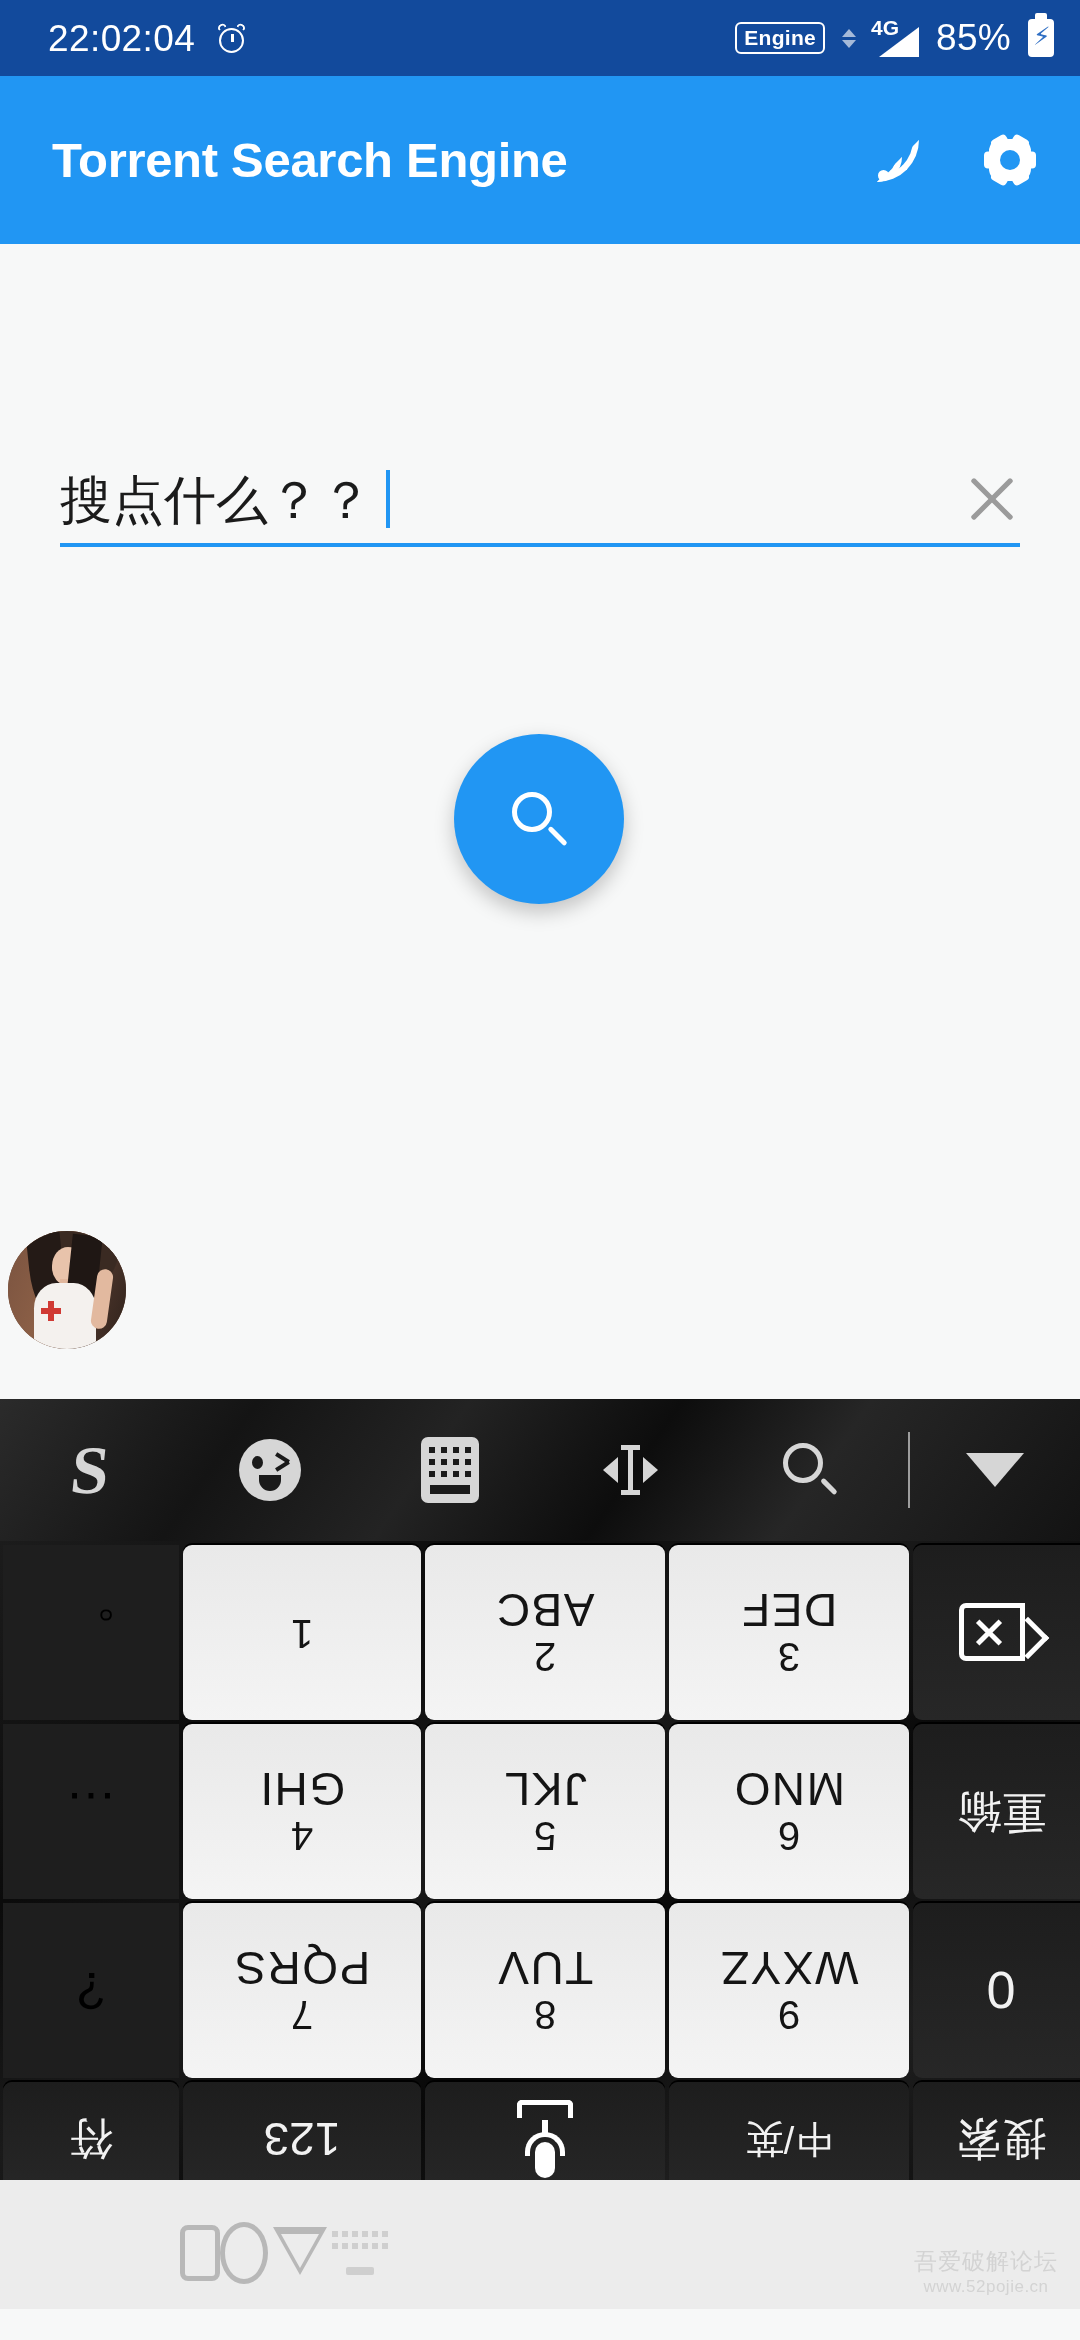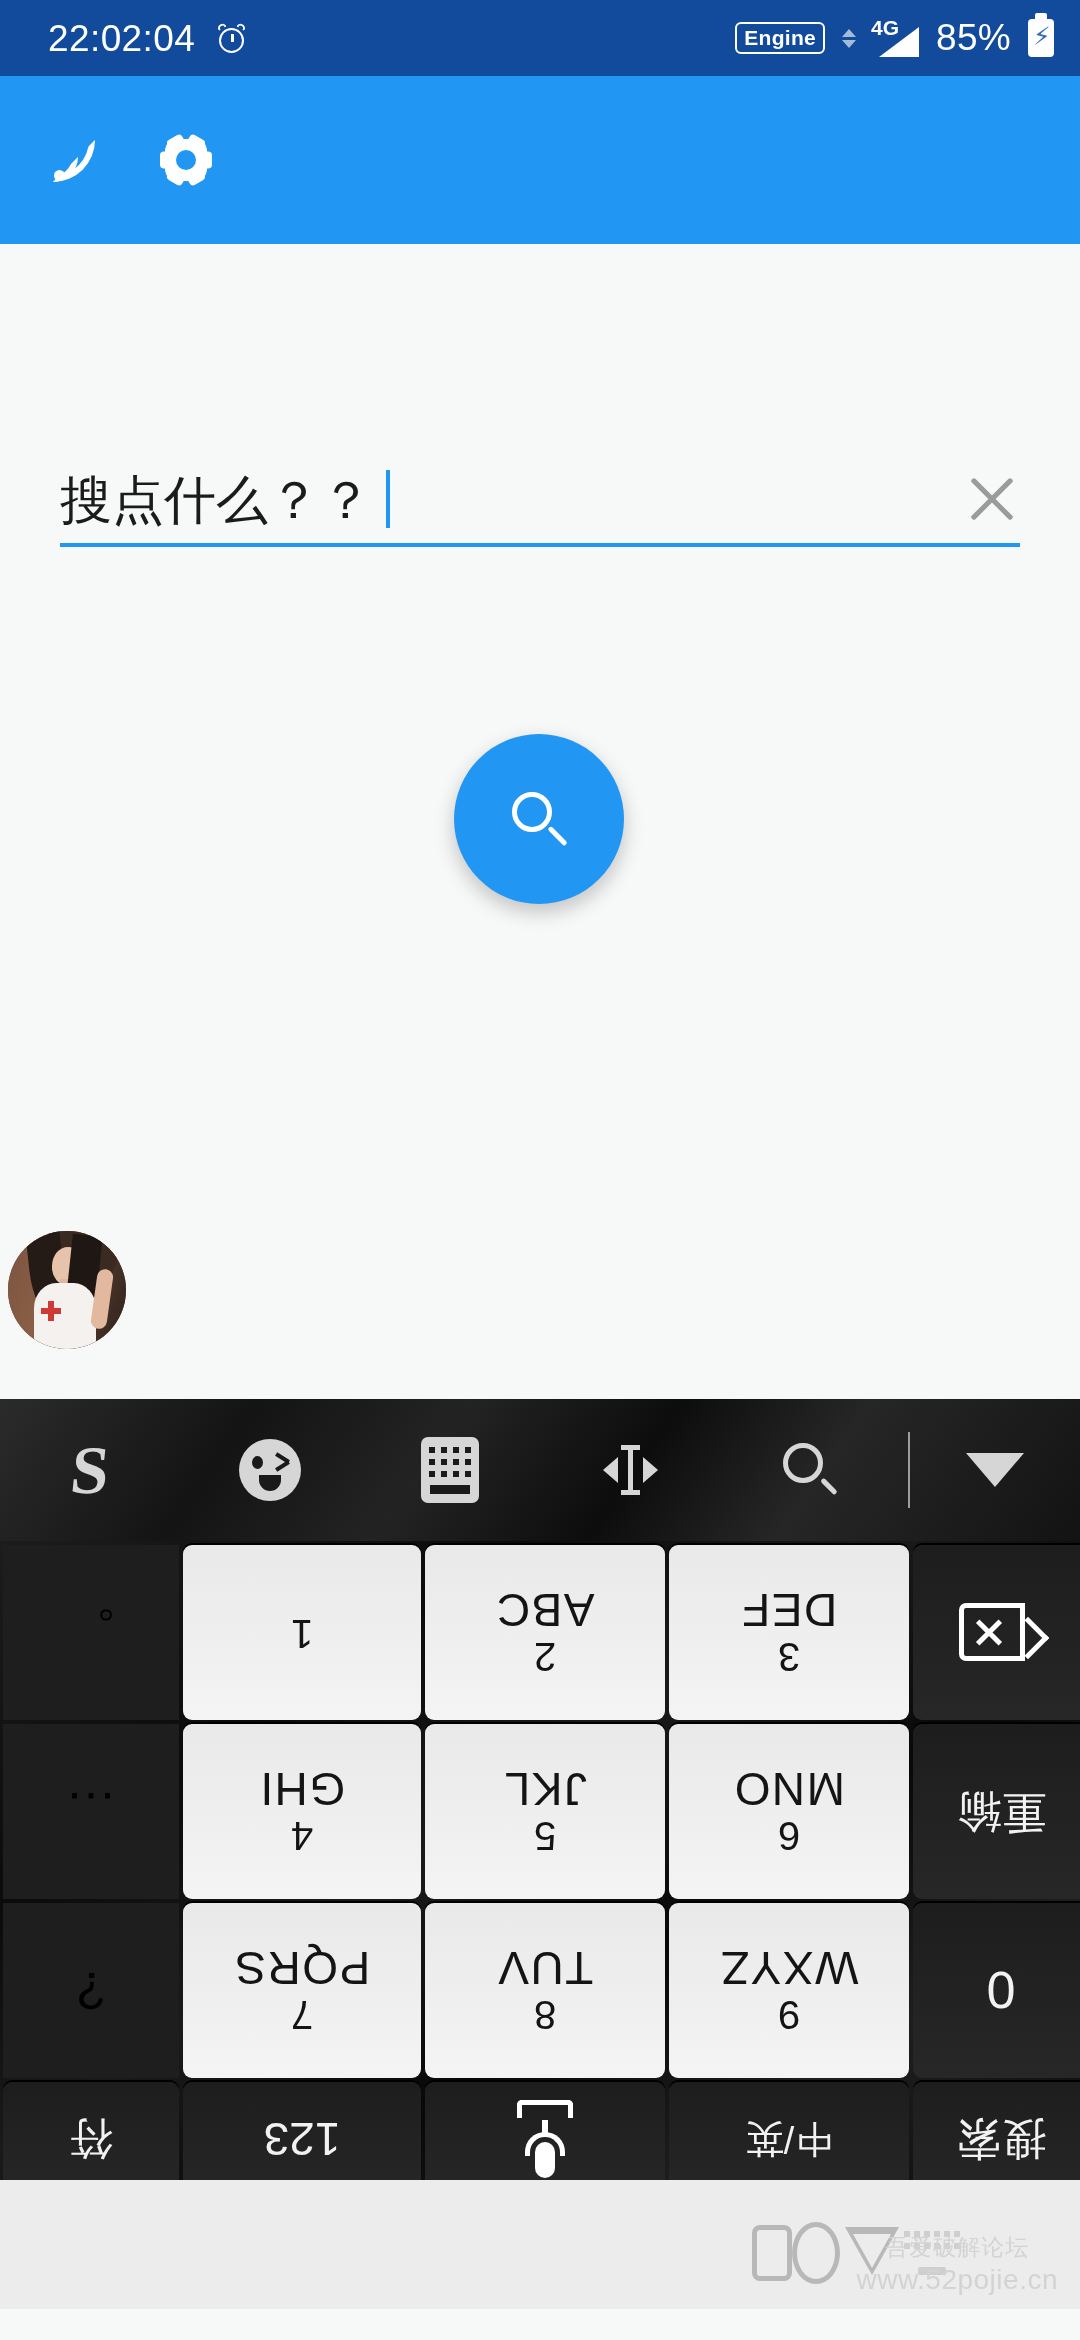--- a/index.html
+++ b/index.html
@@ -162,35 +162,35 @@
   .bksp .x1,.bksp .x2{position:absolute;left:38px;top:26px;width:32px;height:5px;background:#fff;}
   .bksp .x1{transform:rotate(45deg);} .bksp .x2{transform:rotate(-45deg);}
   .mic{position:relative;width:56px;height:78px;}
   .mic .cap{position:absolute;left:18px;top:0;width:20px;height:36px;background:#fff;border-radius:10px;}
   .mic .arc{position:absolute;left:8px;top:22px;width:40px;height:24px;border:5px solid #fff;border-top:none;border-radius:0 0 24px 24px;}
   .mic .st{position:absolute;left:25px;top:44px;width:6px;height:14px;background:#fff;}
   .mic .sp{position:absolute;left:0;bottom:0;width:56px;height:18px;border:5px solid #fff;border-top:none;border-radius:0 0 5px 5px;}
 
   
   #nav-bar{position:absolute;left:0;top:2180px;width:1080px;height:129px;background:#ececec;
-    display:flex;align-items:center;justify-content:flex-end;padding:16px 120px 0 180px;}
+    display:flex;align-items:center;justify-content:flex-start;padding:16px 120px 0 180px;}
   .nav-recents{width:40px;height:56px;border:5px solid #b8b8b8;border-radius:8px;}
   .nav-home{width:48px;height:62px;border:5px solid #b8b8b8;border-radius:50%;}
   .nav-back{width:0;height:0;border-left:32px solid transparent;border-right:32px solid transparent;border-top:52px solid transparent;position:relative;}
   .nav-back:after{content:"";position:absolute;left:-27px;top:-52px;width:0;height:0;
     border-left:27px solid transparent;border-right:27px solid transparent;border-top:48px solid #b8b8b8;}
   .nav-back:before{content:"";position:absolute;left:-19px;top:-45px;width:0;height:0;z-index:2;
     border-left:19px solid transparent;border-right:19px solid transparent;border-top:34px solid #ececec;}
   .nav-hide{width:56px;height:44px;position:relative;}
   .nav-hide .rr{position:absolute;left:0;width:56px;display:flex;justify-content:space-between;}
   .nav-hide .rr i{width:6px;height:6px;background:#cfcfcf;}
   .nav-hide .bb{position:absolute;left:14px;bottom:0;width:28px;height:8px;background:#cfcfcf;border-radius:2px;}
   #watermark{position:absolute;right:22px;bottom:12px;text-align:center;color:#d3d3d3;line-height:1.25;}
   #wm-cn{font-size:23px;letter-spacing:1px;}
-  #wm-url{font-size:28px;letter-spacing:.5px;}
+  #wm-url{font-size:17px;letter-spacing:.5px;}
 </style>
 </head>
 <body>
 
 <div id="status-bar">
   <div class="sb-left">
     <span id="status-time">22:02:04</span>
     <span class="alarm">
       <i class="e1"></i>
         <i class="e2"></i>
@@ -211,20 +211,21 @@
     <span id="battery-percent">85%</span>
     <span class="batt">
       <i class="cap"></i>
         <i class="shell"></i>
         <i class="bolt">⚡</i>
     </span>
   </div>
 </div>
 
 <div id="app-bar">
+  <div id="app-title">Torrent Search Engine</div>
   <div class="bar-icons">
     <span class="rss">
         <i class="dot"></i>
         <i class="a1"></i>
         <i class="a2"></i>
       </span>
     <span class="gear">
       <i class="g-s" style="transform:translate(-50%,-50%) rotate(0deg)"></i>
       <i class="g-s" style="transform:translate(-50%,-50%) rotate(60deg)"></i>
       <i class="g-s" style="transform:translate(-50%,-50%) rotate(120deg)"></i>

